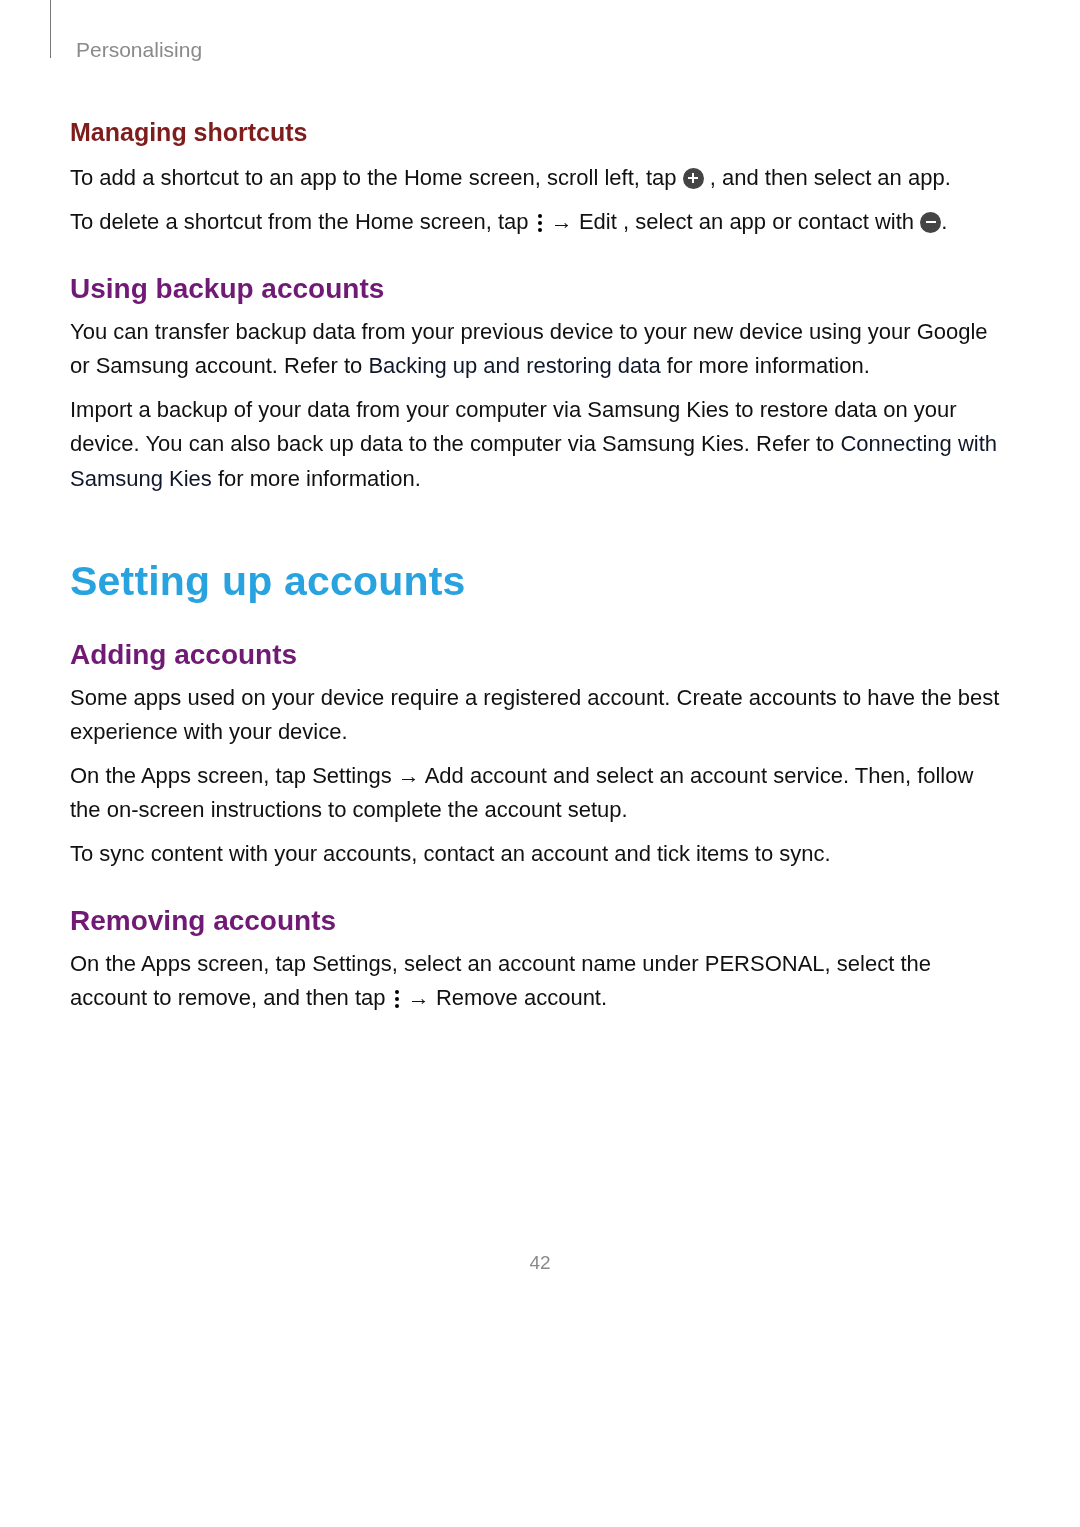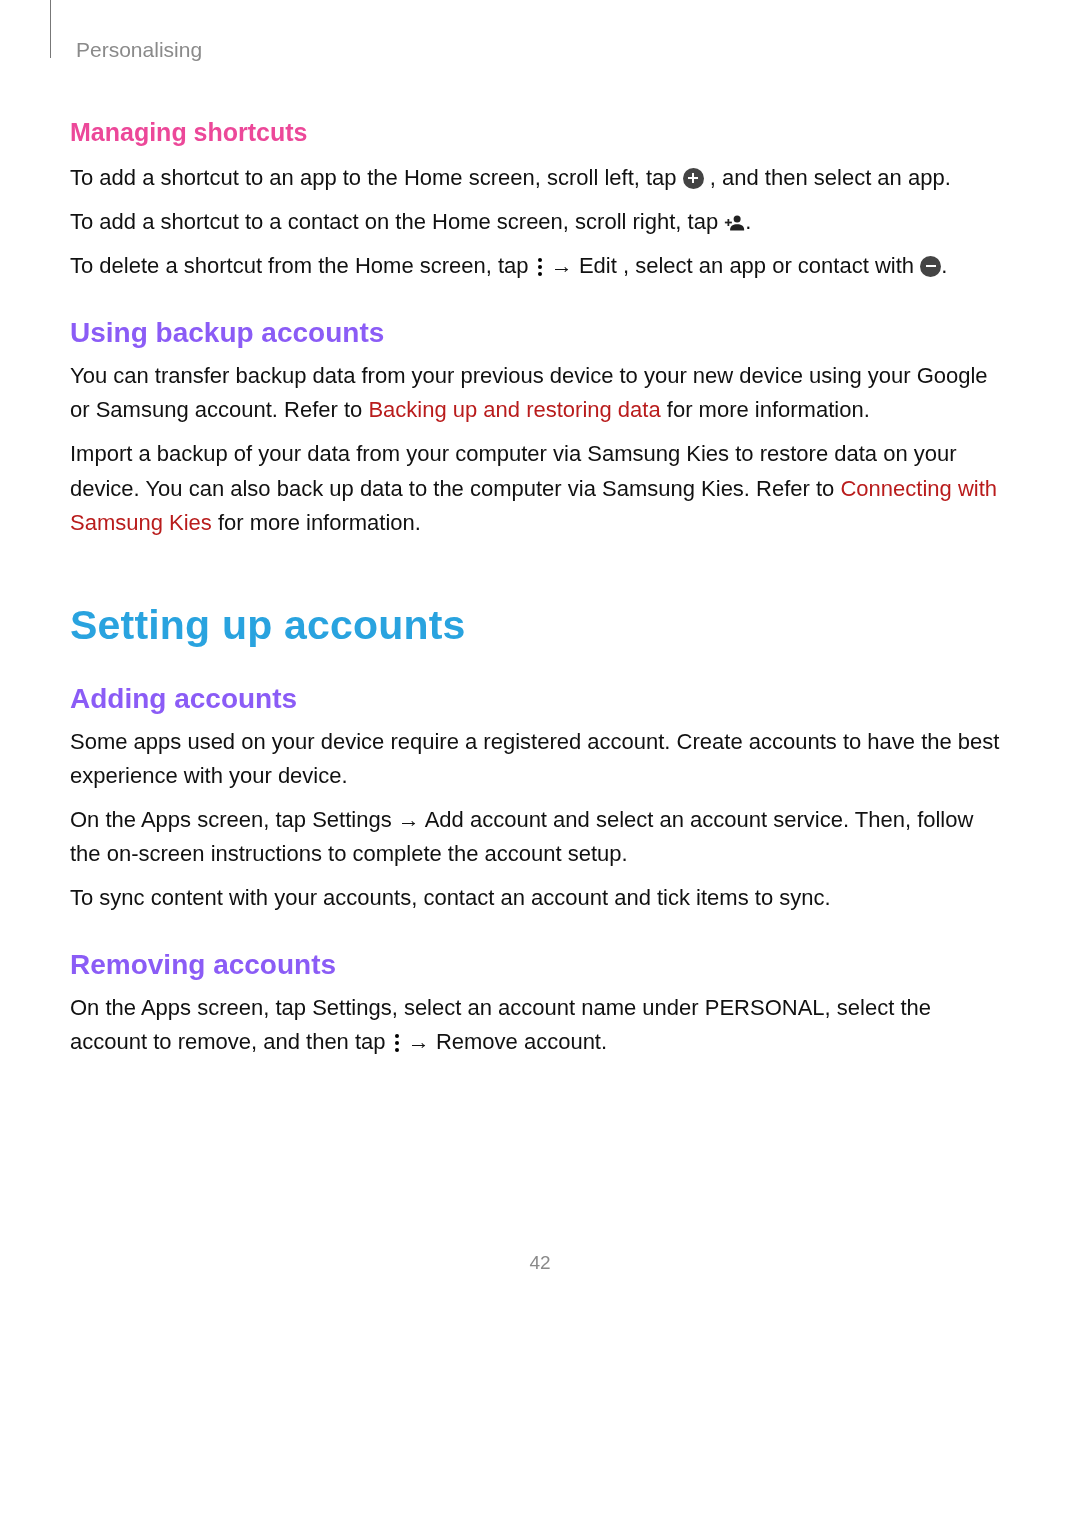--- a/index.html
+++ b/index.html
@@ -30,50 +30,50 @@
     font-weight: 400;
     margin: 2px 0 0 6px;
   }
   .content {
     margin-top: 56px;
   }
   h3 {
     
     font-size: 25px;
     font-weight: 700;
-    color: #ec4899;
+    color: #7f1d1d;
     margin: 14px 0 14px 0;
   }
   h1 {
     
     font-size: 41px;
     font-weight: 700;
     color: #29a3df;
     margin: 62px 0 26px 0;
     letter-spacing: 0.2px;
   }
   h2 {
     
     font-size: 28px;
     font-weight: 600;
-    color: #8b5cf6;
+    color: #701a75;
     margin: 34px 0 10px 0;
   }
   p {
     font-size: 22px;
     line-height: 1.55;
     color: #111;
     margin: 10px 0 10px 0;
     font-weight: 400;
   }
   .bold {
     font-weight: 400;
   }
   a.link {
-    color: #b91c1c;
+    color: #0f172a;
     text-decoration: none;
     cursor: pointer;
   }
   .arrow {
     display: inline;
     font-weight: 400;
   }
   .icon {
     display: inline-flex;
     vertical-align: middle;
@@ -151,33 +151,20 @@
   <div class="content">
 
     <h3>Managing shortcuts</h3>
 
     <p>
       <span>To add a shortcut to an app to the Home screen, scroll left, tap </span>
       <span class="icon icon-circle-plus"></span>
       <span>, and then select an app.</span>
     </p>
 
-    <p>
-      <span>To add a shortcut to a contact on the Home screen, scroll right, tap </span>
-      <span class="icon icon-add-contact">
-        <svg viewBox="0 0 24 24">
-          <g fill="#222">
-            <circle cx="15" cy="8" r="4"></circle>
-            <path d="M7 20c0-4 3.5-6 8-6s8 2 8 6v1H7z"></path>
-            <rect x="1" y="11" width="8" height="2"></rect>
-            <rect x="4" y="8" width="2" height="8"></rect>
-          </g>
-        </svg>
-      </span><span>.</span>
-    </p>
 
     <p>
       <span>To delete a shortcut from the Home screen, tap </span>
       <span class="icon icon-more-vert"></span>
       <span class="arrow"> → </span>
       <span class="bold">Edit</span>
       <span>, select an app or contact with </span>
       <span class="icon icon-circle-minus"></span><span>.</span>
     </p>
 

